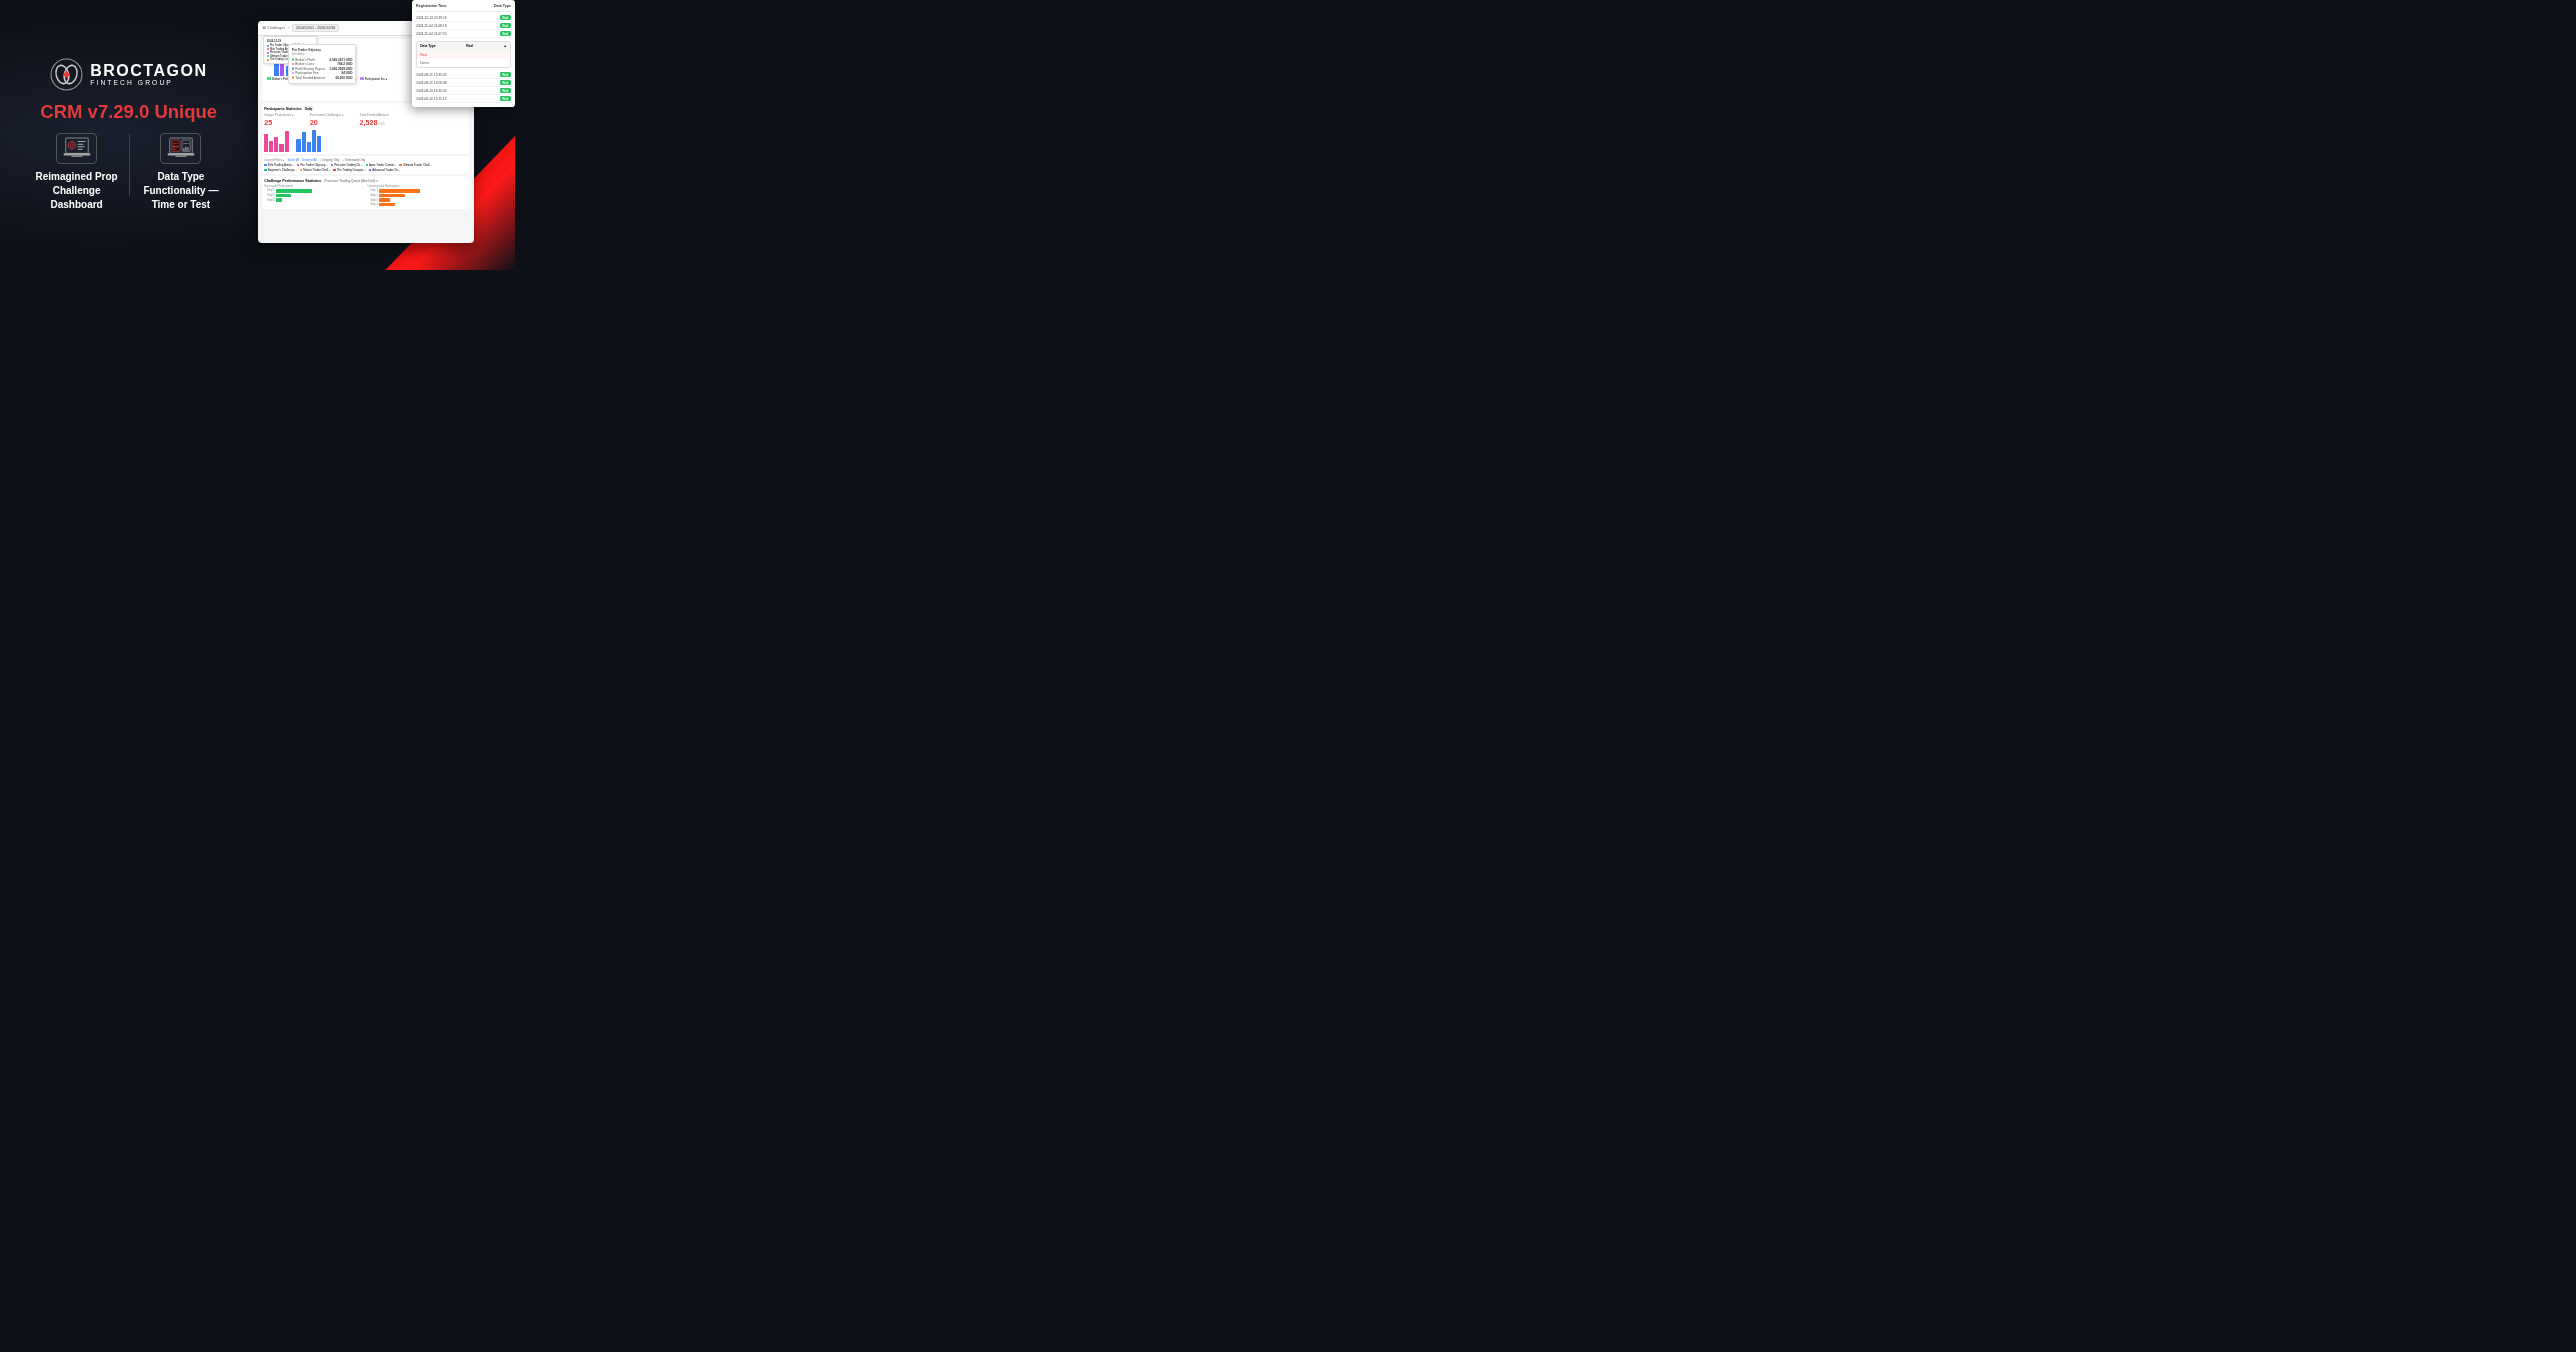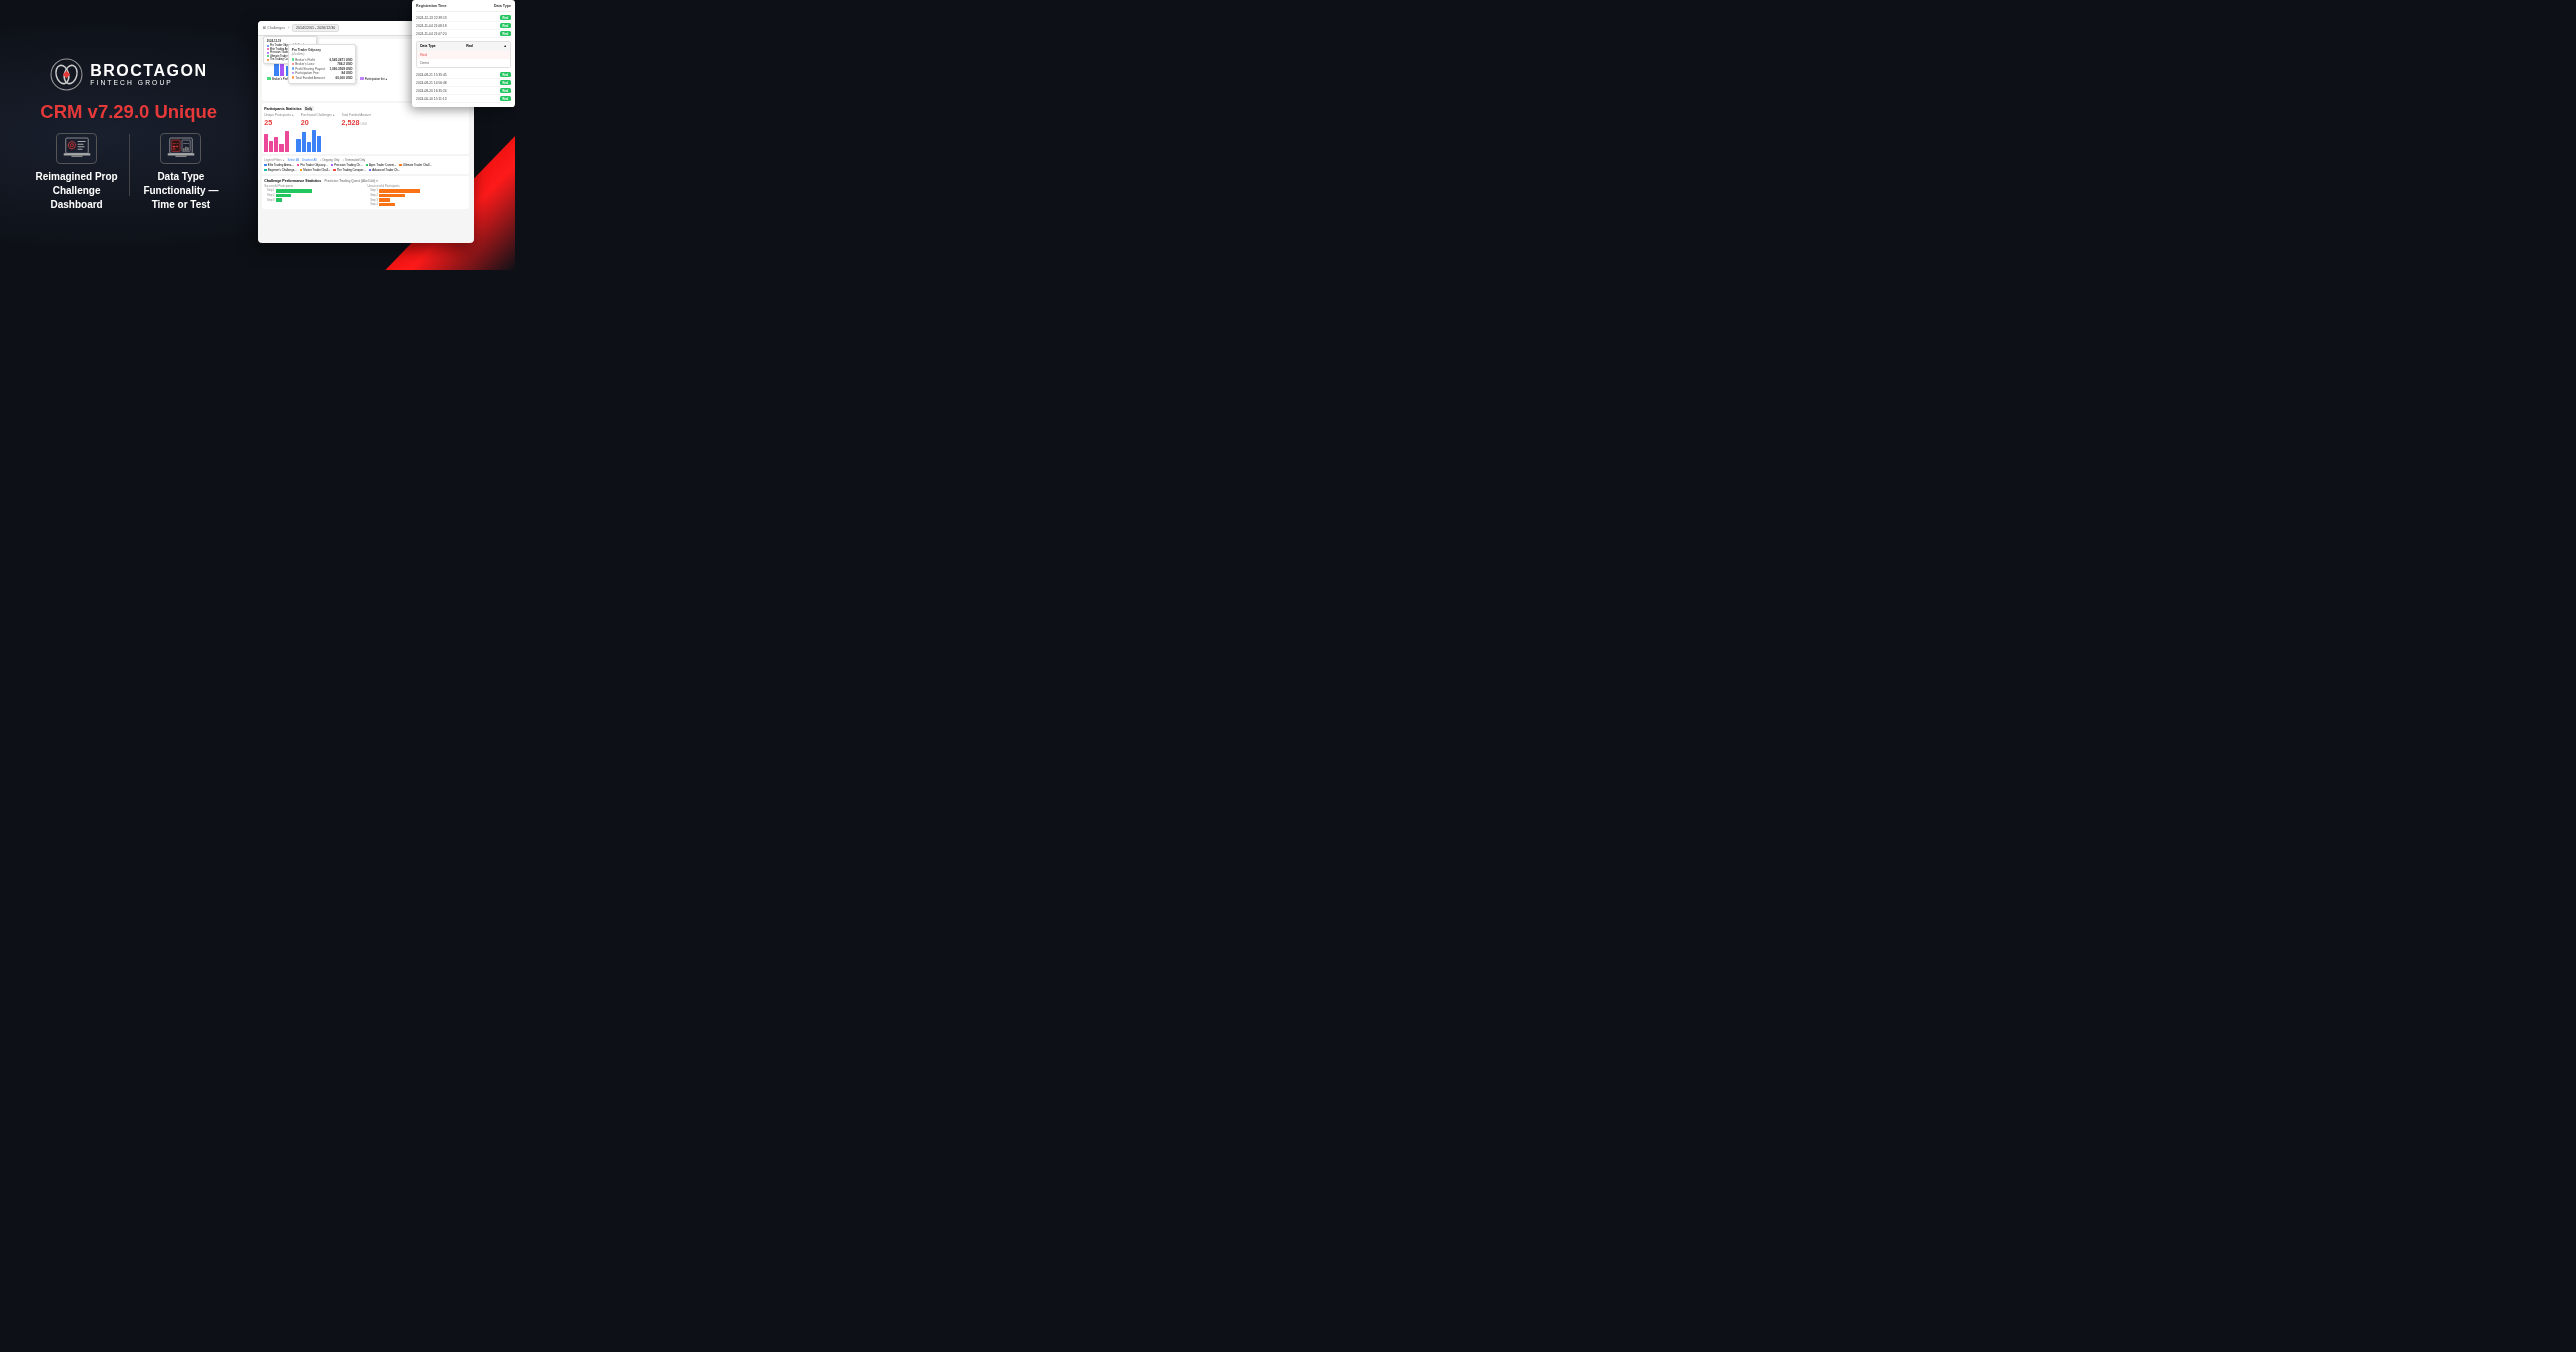--- a/index.html
+++ b/index.html
@@ -632,21 +632,21 @@
             </div>
           </div>
         </div>
 
         <div class="participants-stats">
           <div class="ps-header">
             <span>Participants Statistics</span>
             <span style="background:#eee;padding:0.5px 1.5px;border-radius:1px;font-size:2.8px;">Daily</span>
           </div>
 
-          <div style="display:flex; gap:7px;">
+          <div style="display:flex; gap:16px;">
 
             <div>
               <div style="font-size:3.1px;color:#888;margin-bottom:0.5px;">Unique Participants ●</div>
               <div class="ps-number">25</div>
             </div>
 
             <div>
               <div style="font-size:3.1px;color:#888;margin-bottom:0.5px;">Purchased Challenges ●</div>
               <div class="ps-number">20</div>
             </div>

